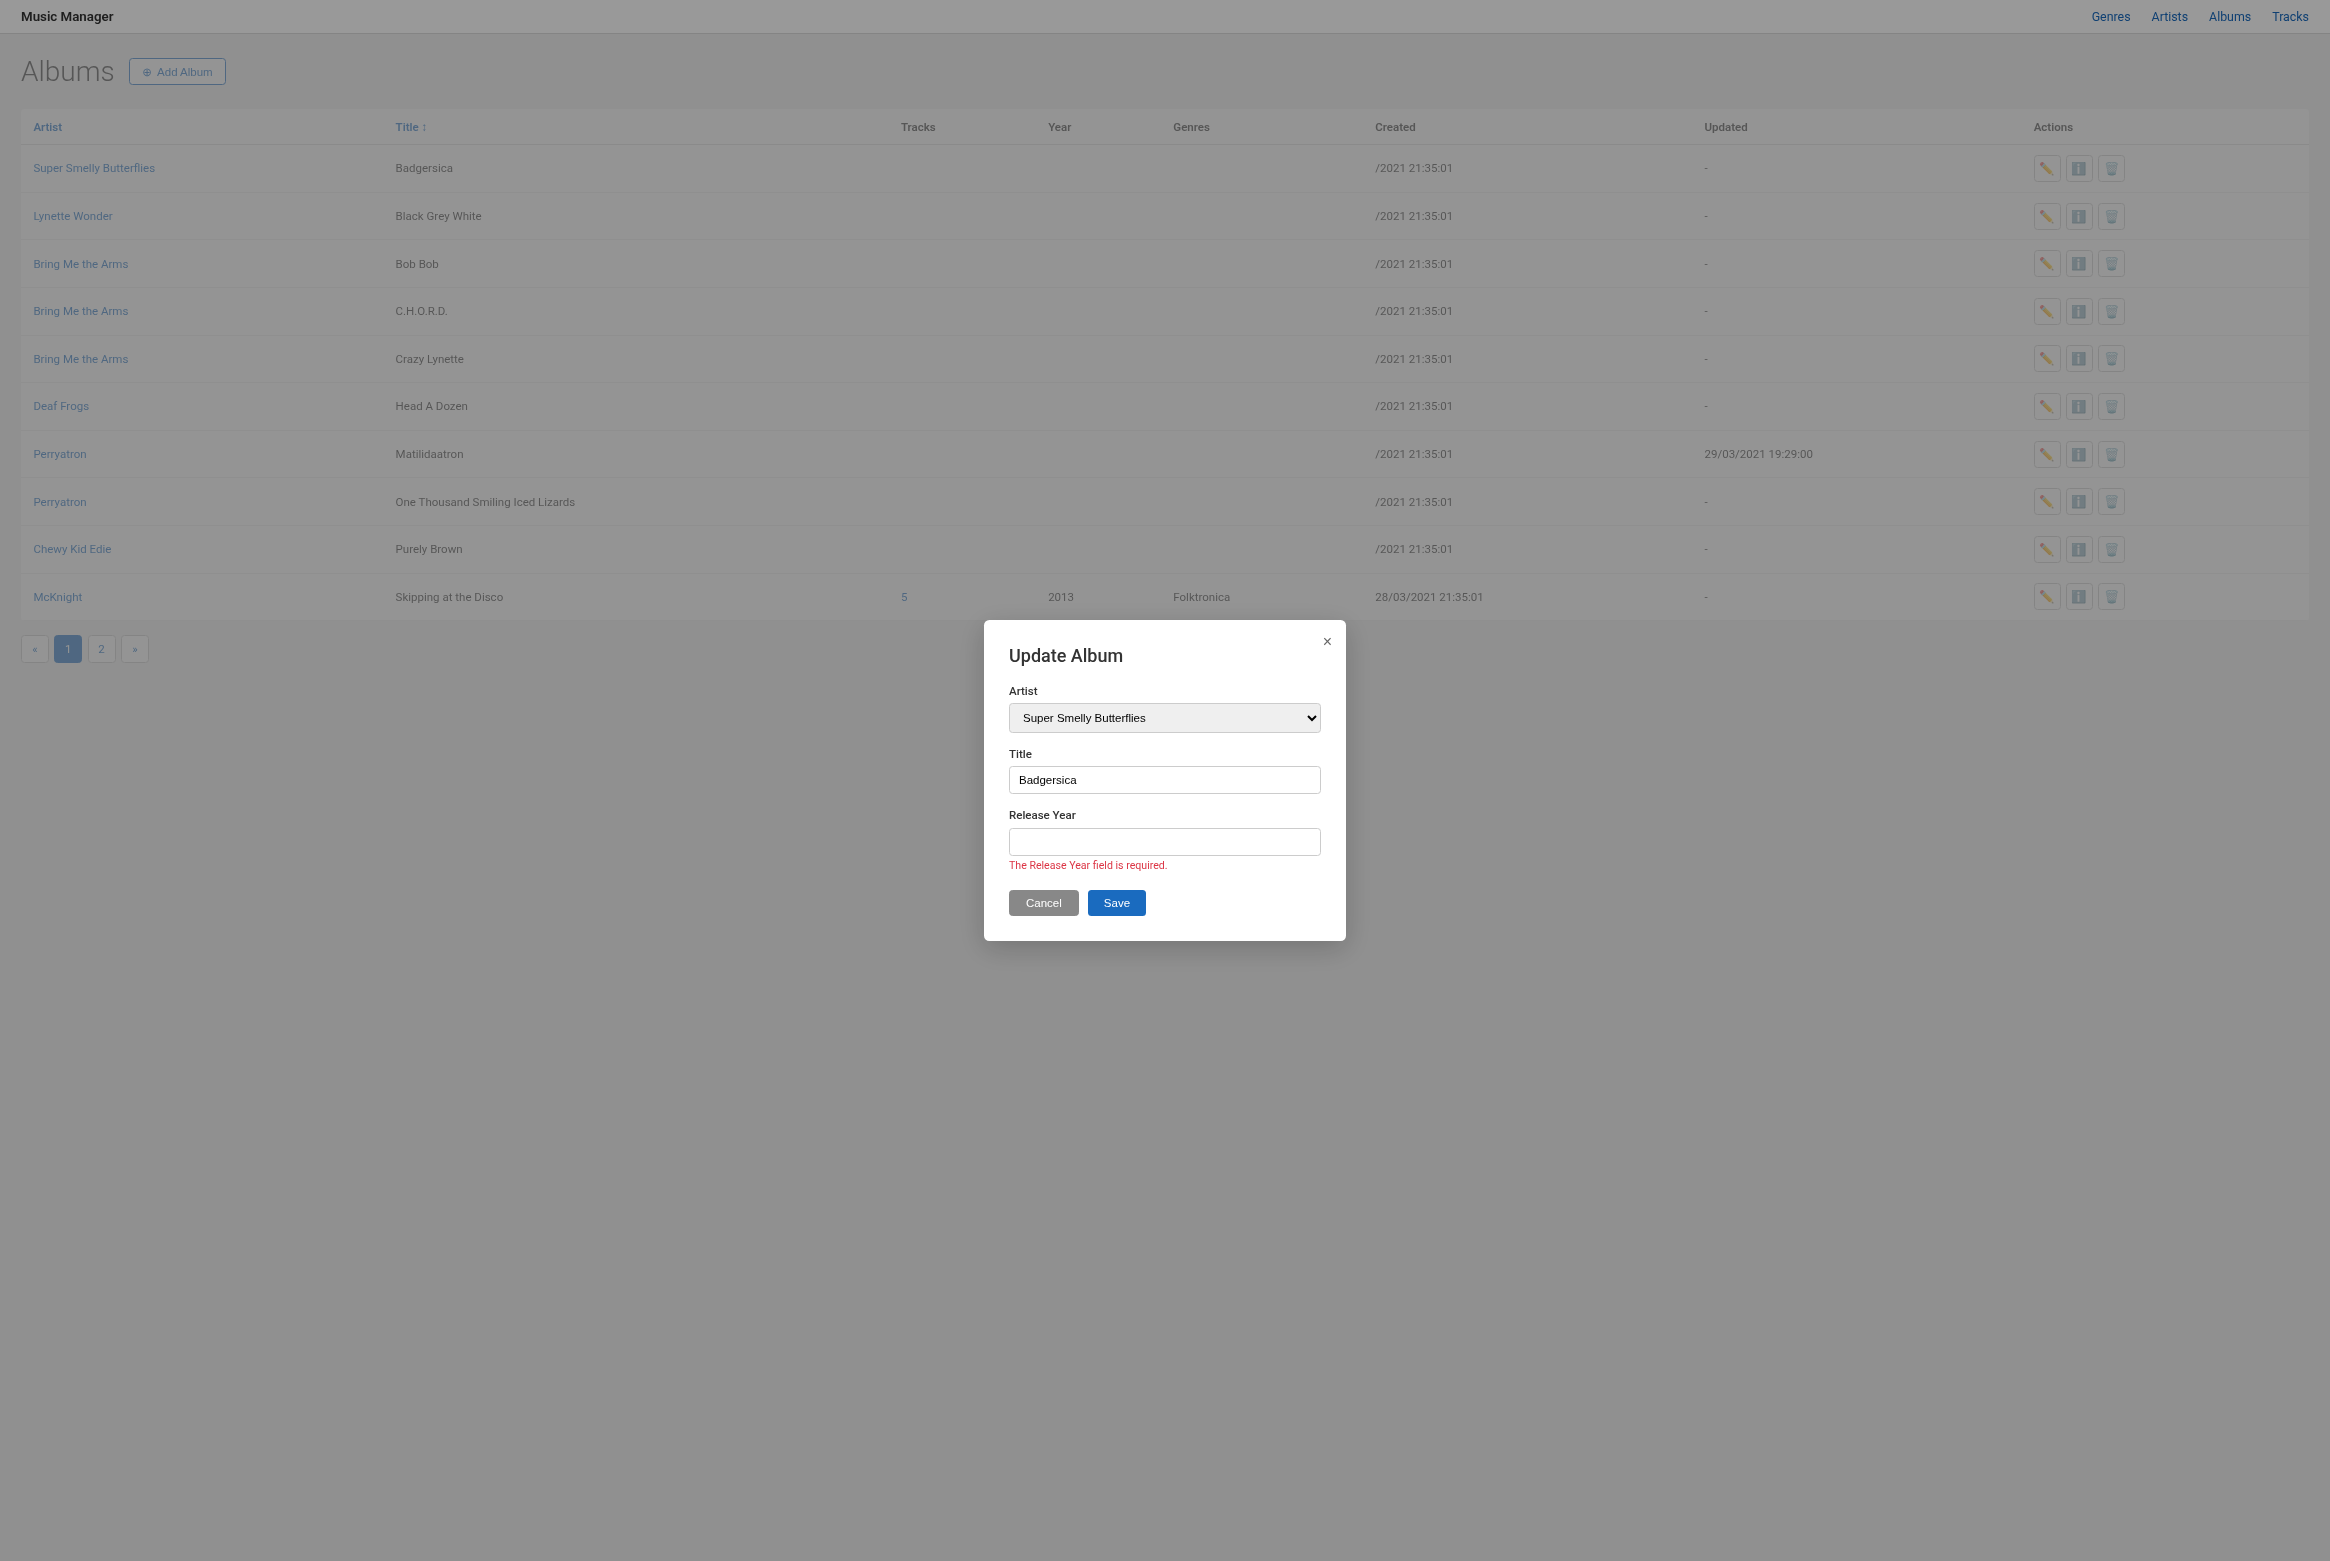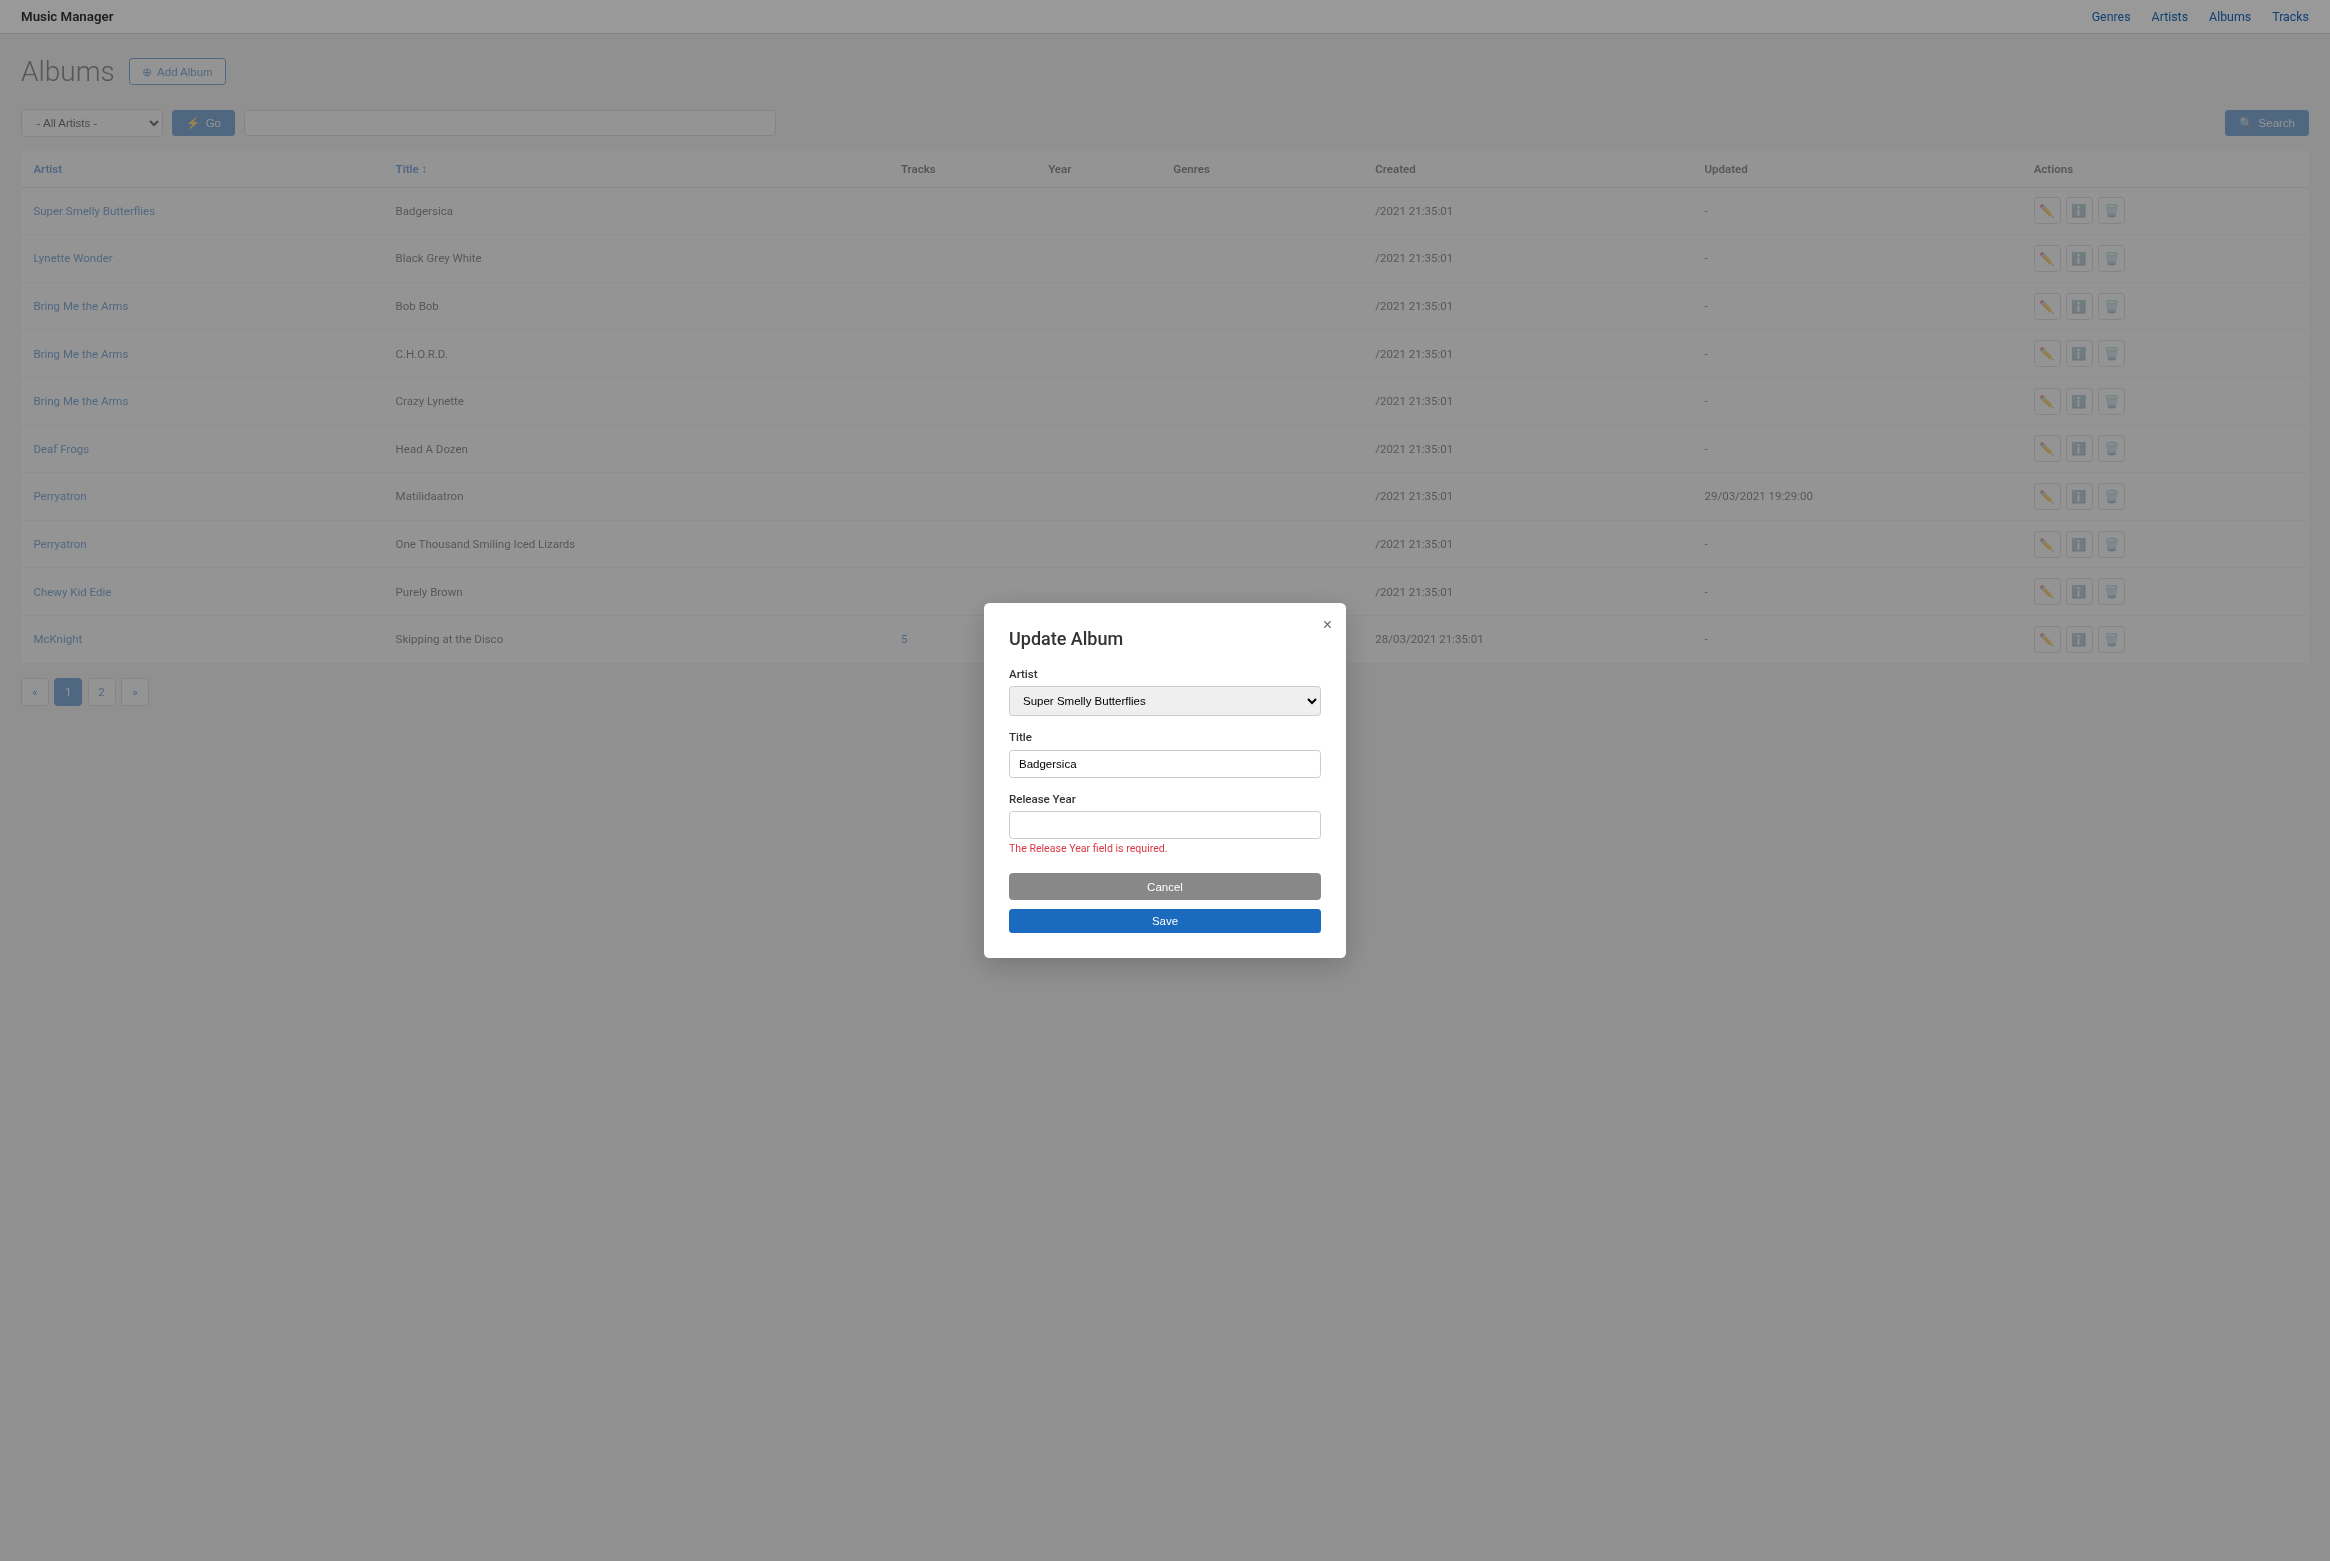--- a/index.html
+++ b/index.html
@@ -52,21 +52,21 @@
     .modal-title { font-size: 18px; font-weight: 500; margin-bottom: 18px; color: #333; }
     .modal-close { position: absolute; top: 14px; right: 14px; background: none; border: none; font-size: 16px; cursor: pointer; color: #666; line-height: 1; }
     .form-group { margin-bottom: 14px; }
     .form-label { font-size: 11.5px; font-weight: 500; margin-bottom: 5.3px; display: block; color: #333; }
     .form-control { width: 100%; padding: 7px 9px; border: 0.9px solid #ccc; border-radius: 3.5px; font-size: 11.5px; }
     select.form-control { appearance: auto; }
     .error-text { color: #dc3545; font-size: 10.6px; margin-top: 3.5px; }
     .genre-listbox { width: 100%; border: 0.9px solid #ccc; border-radius: 3.5px; overflow-y: auto; max-height: 98px; }
     .genre-option { padding: 5.3px 9px; font-size: 11.5px; cursor: pointer; }
     .genre-option.selected { background: #1a6bbf; color: #fff; }
-    .modal-footer { display: flex; gap: 9px; margin-top: 18px; flex-direction: column; }
+    .modal-footer { display: flex; gap: 9px; margin-top: 18px; }
     .cancel-btn { padding: 6.2px 16px; border: 0.9px solid #888; border-radius: 3.5px; background: #888; color: #fff; cursor: pointer; font-size: 11.5px; }
     .save-btn { padding: 6.2px 16px; border: none; border-radius: 3.5px; background: #1a6bbf; color: #fff; cursor: pointer; font-size: 11.5px; }
 
     
     .bg-dim { opacity: 0.5; pointer-events: none; }
   </style>
 </head>
 <body>
 
 <div class="header">
@@ -82,34 +82,20 @@
 <div class="page bg-dim">
 
   <div class="page-title-row">
     <h1 class="page-title">Albums</h1>
     <button class="add-album-btn">
       <span>⊕</span>
       <span>Add Album</span>
     </button>
   </div>
 
-  <div class="filter-row">
-    <select class="artist-select">
-      <option>- All Artists -</option>
-    </select>
-    <button class="go-btn">
-      <span>⚡</span>
-      <span>Go</span>
-    </button>
-    <input class="search-input" type="text" style="">
-    <button class="search-btn">
-      <span>🔍</span>
-      <span>Search</span>
-    </button>
-  </div>
 
   <div class="table-wrap">
     <table>
       <thead>
         <tr>
           <th>Artist</th>
           <th>Title ↕</th>
           <th class="no-color">Tracks</th>
           <th class="no-color">Year</th>
           <th class="no-color">Genres</th>

